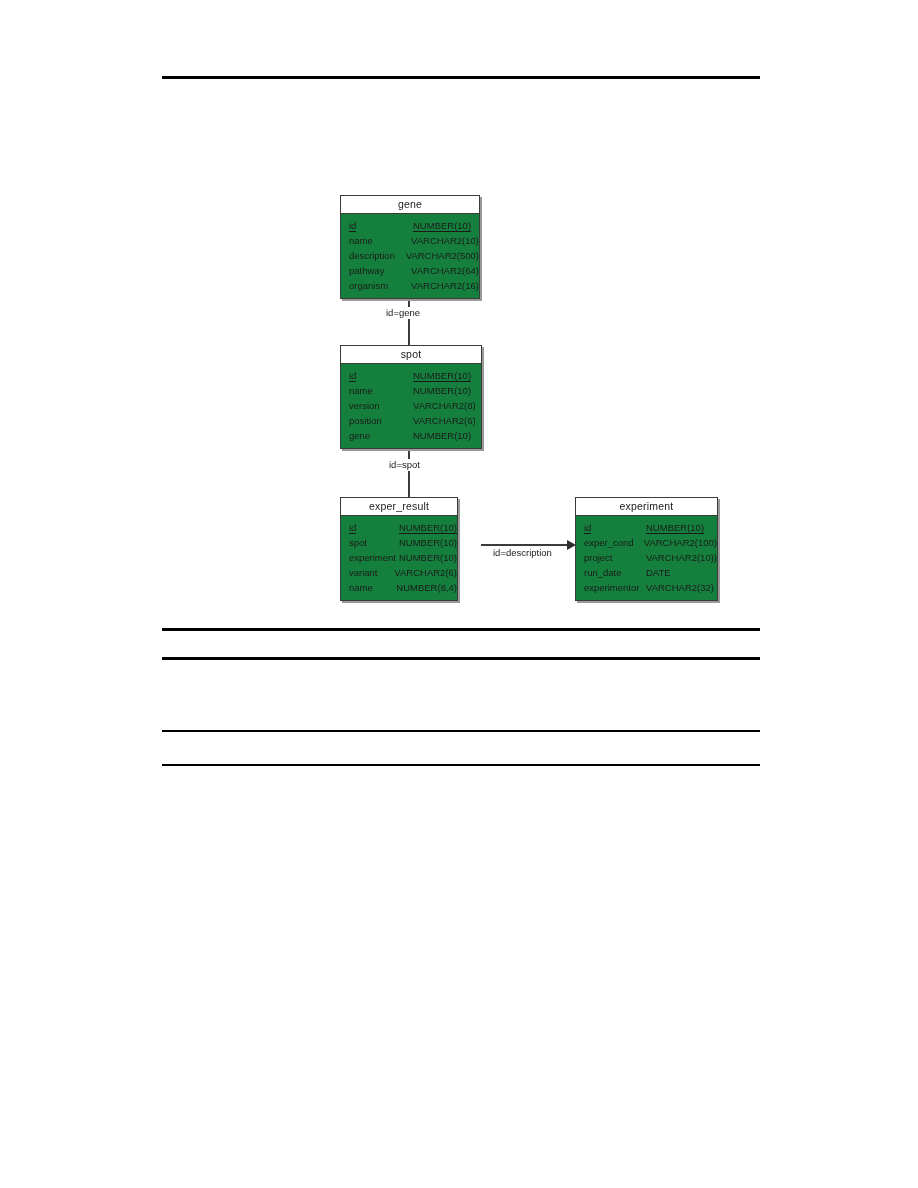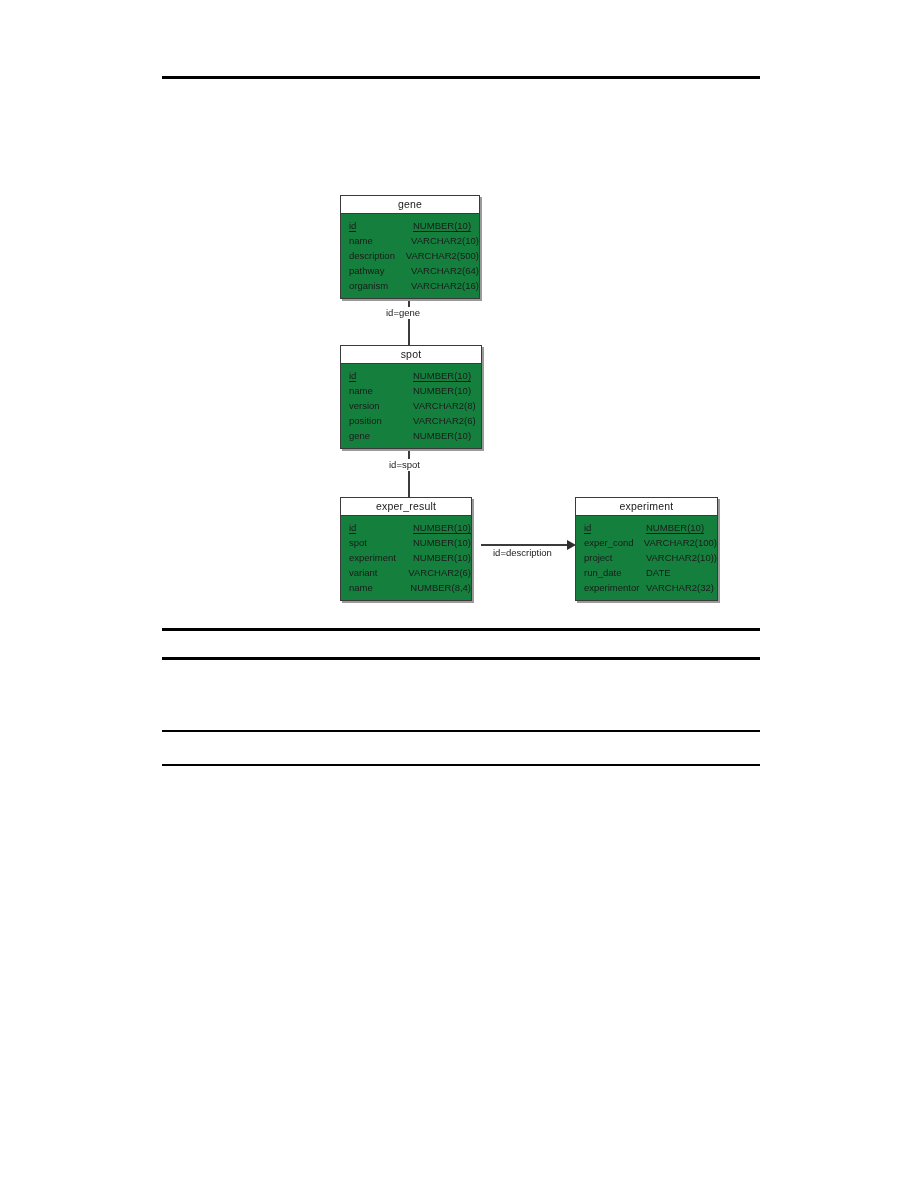--- a/index.html
+++ b/index.html
@@ -184,21 +184,21 @@
         <div class="er-col-name">position</div>
         <div class="er-col-type">VARCHAR2(6)</div>
       </div>
       <div class="er-row">
         <div class="er-col-name">gene</div>
         <div class="er-col-type">NUMBER(10)</div>
       </div>
     </div>
   </div>
 
-  <div class="er-table tbl-exper_result" style="left:340px; top:497px; width:132px;">
+  <div class="er-table tbl-exper_result" style="left:340px; top:497px; width:118px;">
     <div class="er-title">exper_result</div>
     <div class="er-body">
       <div class="er-row pk">
         <div class="er-col-name"><span>id</span></div>
         <div class="er-col-type"><span>NUMBER(10)</span></div>
       </div>
       <div class="er-row">
         <div class="er-col-name">spot</div>
         <div class="er-col-type">NUMBER(10)</div>
       </div>

